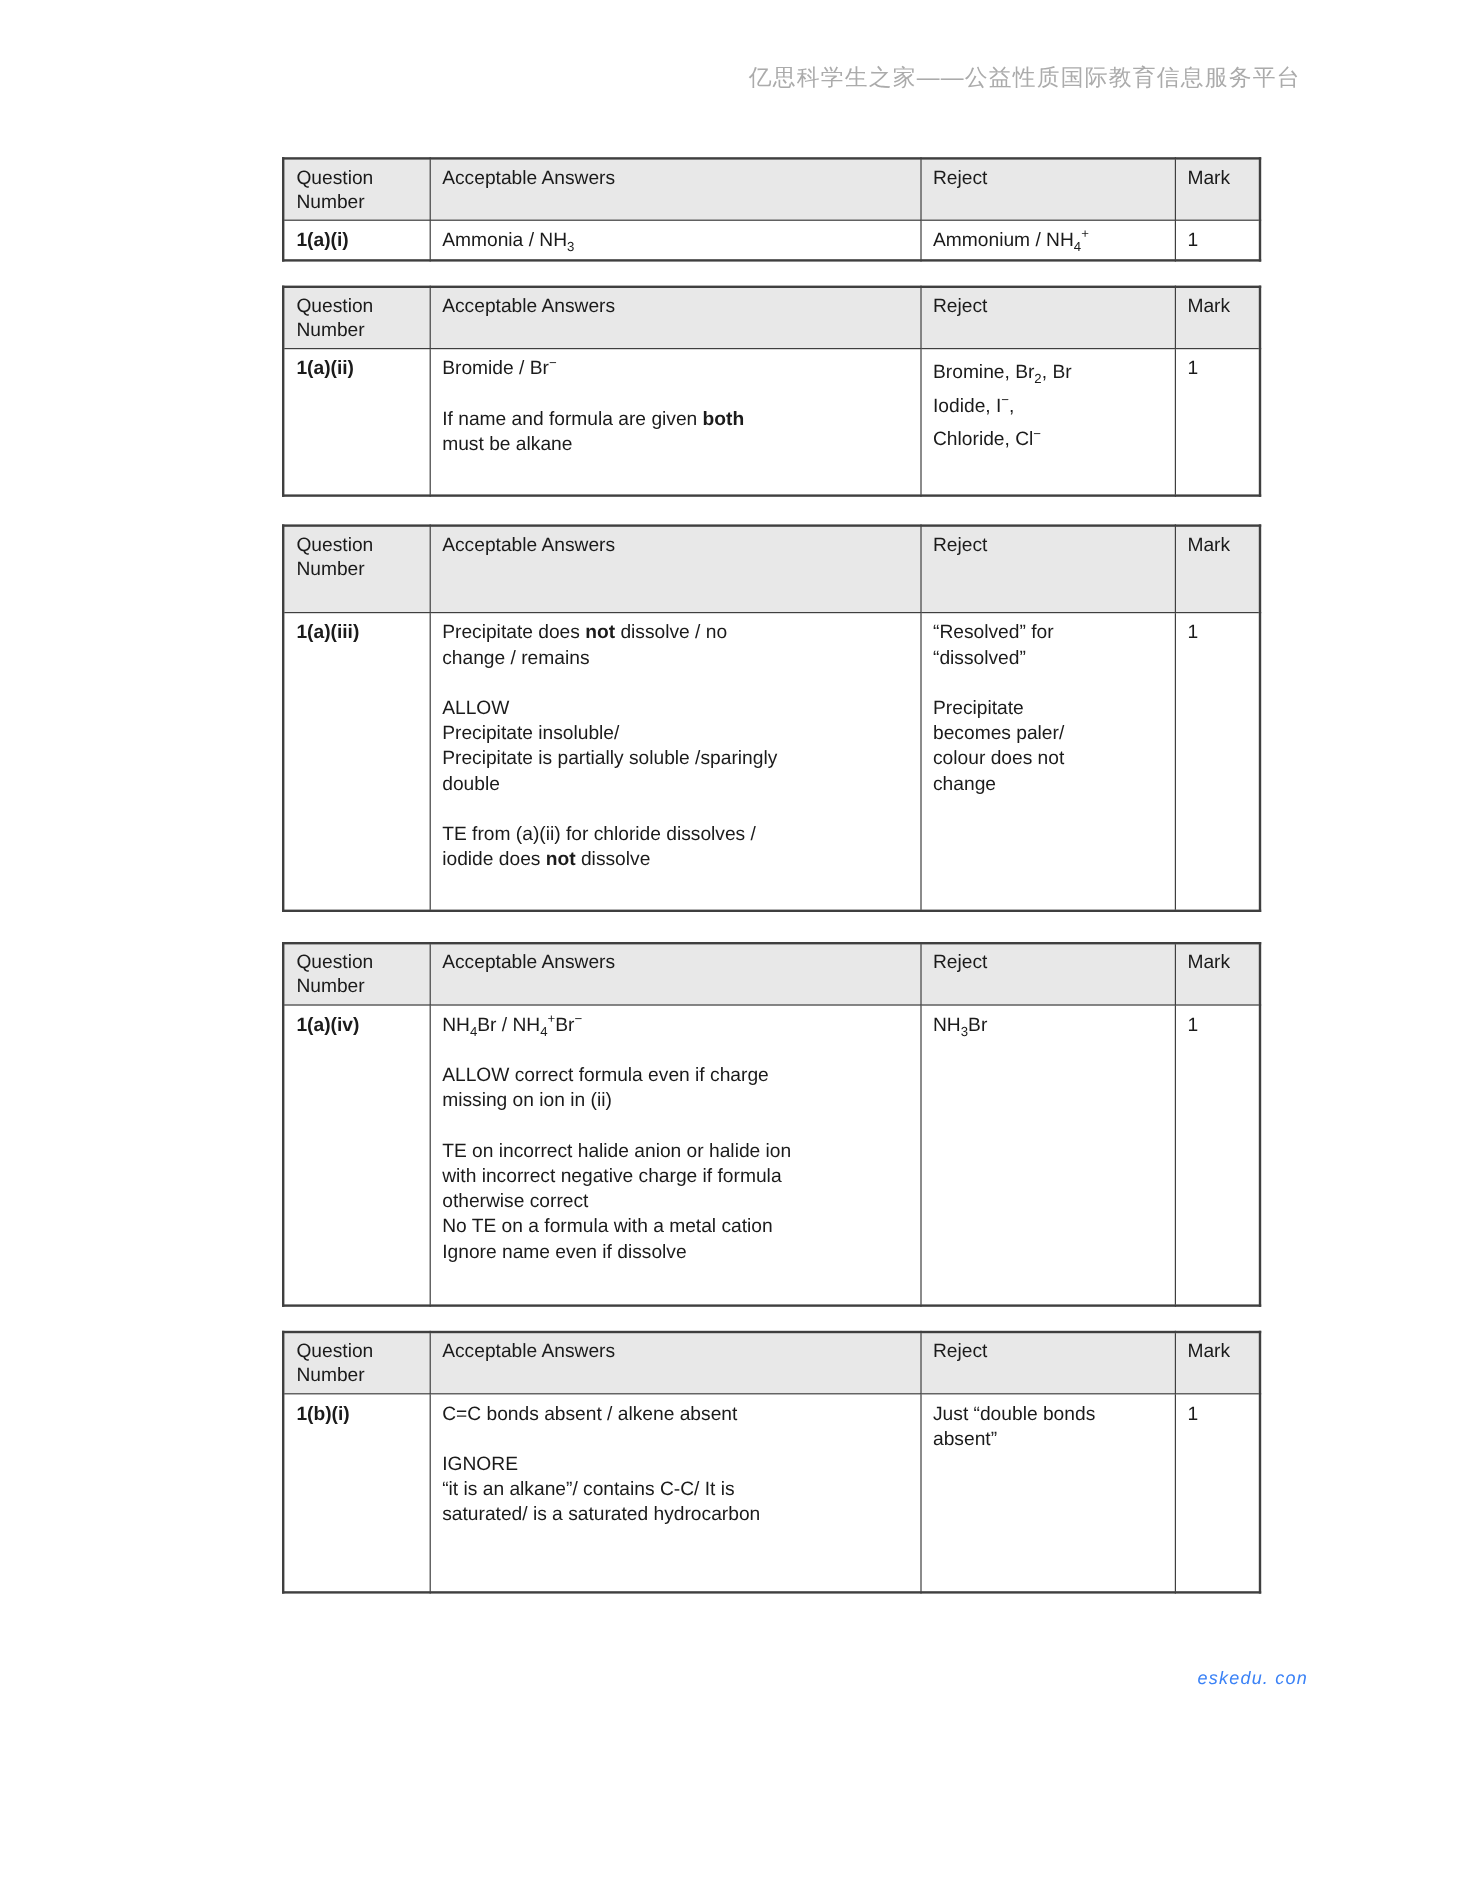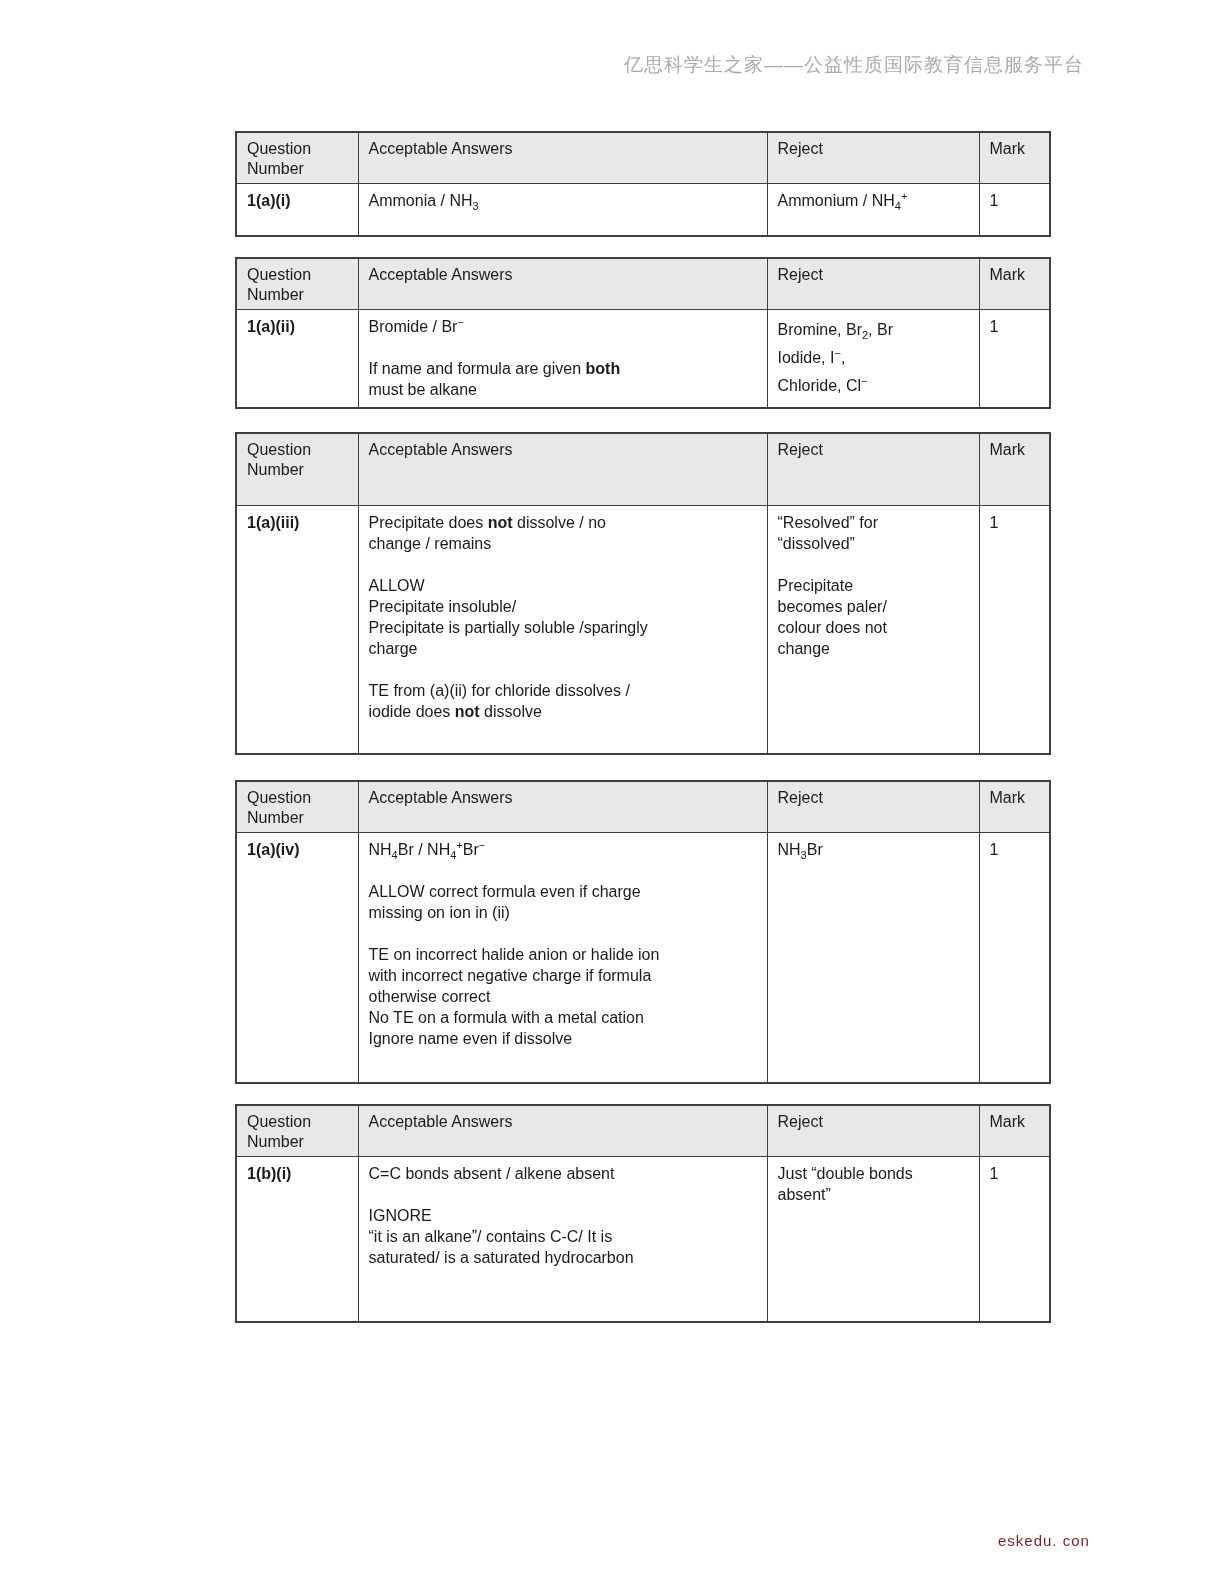--- a/index.html
+++ b/index.html
@@ -15,25 +15,26 @@
   .watermark-top {
     position: absolute;
     top: 52px;
     right: 140px;
     font-size: 19px;
     letter-spacing: 1px;
     color: #ababab;
   }
   .watermark-bottom {
     position: absolute;
-    top: 1532px;
+    top: 1390px;
     left: 998px;
     font-size: 15px;
     letter-spacing: 1px;
-    color: #7f1d1d;
+    color: #3b82f6;
+    font-style: italic;
   }
   .tables-wrap {
     position: absolute;
     left: 203px;
     top: 131px;
     width: 814px;
     margin-left: 32px;
   }
   table.mark-table {
     border-collapse: collapse;
@@ -58,22 +59,22 @@
     line-height: 21px;
   }
   thead th {
     background: #e8e8e8;
     font-weight: normal;
     height: 48px;
     line-height: 20px;
     padding-top: 6px;
   }
   table.tall-header thead th { height: 72px; }
-  tr.h48  { height: 52px; }
-  tr.h123 { height: 99px; }
+  tr.h48  { height: 33px; }
+  tr.h123 { height: 123px; }
   tr.h249 { height: 249px; }
   tr.h250 { height: 250px; }
   tr.h141 { height: 166px; }
   td.qnum { font-weight: bold; }
   .line { min-height: 21px; }
   .spread .line { min-height: 28px; line-height: 28px; }
   sub, sup { font-size: 11px; line-height: 0; }
   sup { vertical-align: super; }
   sub { vertical-align: sub; }
   .b { font-weight: bold; }
@@ -166,21 +167,21 @@
     <tbody>
       <tr class="h249">
         <td class="qnum">1(a)(iii)</td>
         <td>
             <div class="line"><span>Precipitate does </span><span class="b">not</span><span> dissolve / no</span></div>
             <div class="line"><span>change / remains</span></div>
             <div class="line"></div>
             <div class="line"><span>ALLOW</span></div>
             <div class="line"><span>Precipitate insoluble/</span></div>
             <div class="line"><span>Precipitate is  partially soluble /sparingly</span></div>
-            <div class="line"><span>charge</span></div>
+            <div class="line"><span>double</span></div>
             <div class="line"></div>
             <div class="line"><span>TE from (a)(ii) for chloride dissolves /</span></div>
             <div class="line"><span>iodide does </span><span class="b">not</span><span> dissolve</span></div>
           </td>
         <td>
             <div class="line"><span>“Resolved” for</span></div>
             <div class="line"><span>“dissolved”</span></div>
             <div class="line"></div>
             <div class="line"><span>Precipitate</span></div>
             <div class="line"><span>becomes paler/</span></div>

